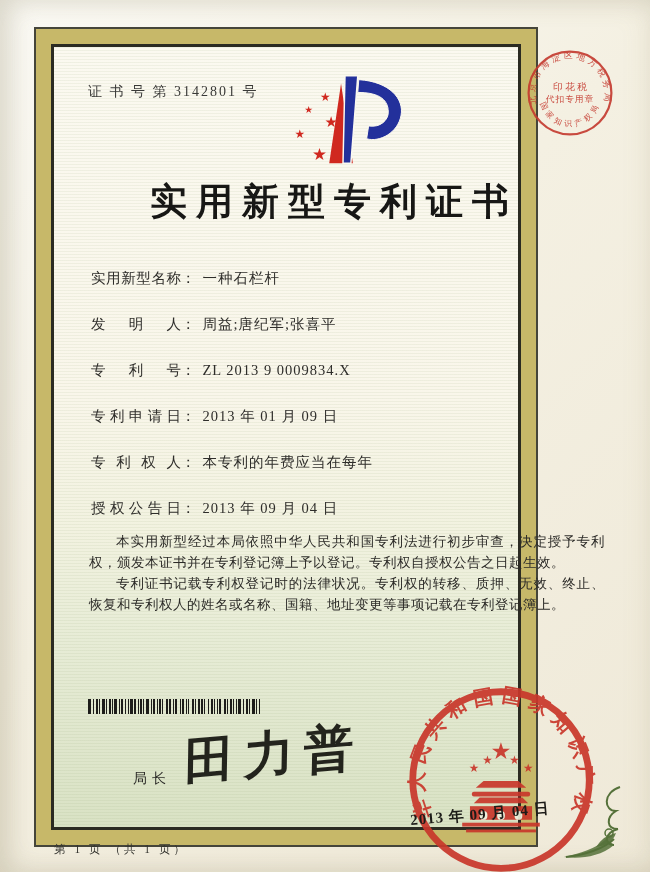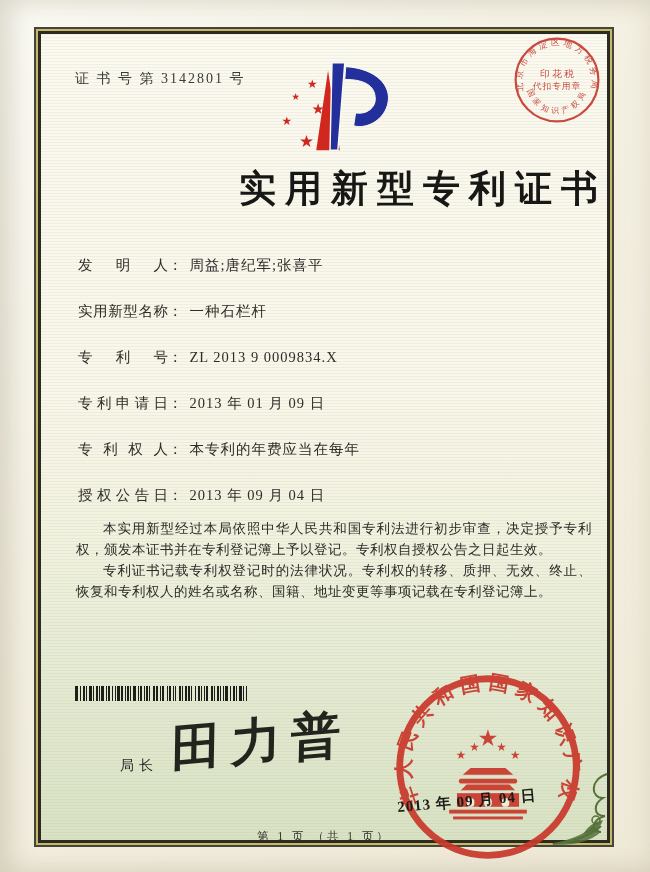--- a/index.html
+++ b/index.html
@@ -7,22 +7,22 @@
   body { font-family:"Liberation Serif","DejaVu Serif",serif; }
 
   .page {
     position:relative; width:650px; height:872px; margin:0 auto;
     background:linear-gradient(135deg,#fbfaf5 0%,#f4f0e2 45%,#efe9d8 100%);
     box-shadow:inset 12px 0 24px rgba(120,110,80,.18), inset 0 0 30px rgba(150,140,100,.12);
     overflow:hidden;
   }
 
   .frame {
-    position:absolute; left:34px; top:27px; width:580px; height:820px;
-    border:2px solid #45453a; background:#c7b869; padding:2px;
+    position:absolute; left:34px; top:27px; width:504px; height:820px;
+    border:2px solid #45453a; background:#c7b869; padding:15px;
   }
   .frame-inner {
     position:relative; width:100%; height:100%;
     border:3px solid #2b2b22;
     background:linear-gradient(180deg,#fbf9f0 0%,#f9f6ea 45%,#f2f2e0 62%,#e7ecd6 76%,#dfe6cc 90%,#d9e2c4 100%);
   }
   .frame-inner::after {
     content:""; position:absolute; inset:0; z-index:0; pointer-events:none;
     background:repeating-linear-gradient(180deg, rgba(140,160,110,.10) 0 1px, transparent 1px 3px);
   }
@@ -57,21 +57,21 @@
   }
 
   .seal { left:350px; top:636px; width:194px; height:194px; opacity:.92; }
   .seal-date {
     left:356px; top:758px; width:140px; font-size:15px; font-weight:bold; color:#1c1b18;
     letter-spacing:1px; transform:rotate(-5deg); white-space:nowrap;
   }
 
   .ornament { left:506px; top:736px; width:64px; height:78px; }
 
-  .footer { left:0; top:795px; width:100%; text-align:center; font-size:11.5px; letter-spacing:3px; color:#33332e; }
+  .footer { left:0; top:795px; width:100%; text-align:left; font-size:11.5px; letter-spacing:3px; color:#33332e; }
 
   svg text { font-family:"Liberation Serif","DejaVu Serif",serif; }
 </style>
 </head>
 <body>
 
 <div class="page">
   <div class="frame">
     <div class="frame-inner">
 
@@ -105,24 +105,24 @@
           <textPath href="#stampBot" startOffset="50%" text-anchor="middle">国家知识产权局</textPath>
         </text>
         <text x="50" y="47" font-size="10.5" fill="#c4392e" text-anchor="middle">印 花 税</text>
         <text x="50" y="60" font-size="9.5" fill="#c4392e" text-anchor="middle" letter-spacing="1">代扣专用章</text>
       </svg>
 
       <h1 class="title">实用新型专利证书</h1>
 
       <div class="fields">
         <div class="field">
-          <span class="flabel">发明人</span><span class="fcolon">：</span><span class="fvalue">周益;唐纪军;张喜平</span>
+          <span class="flabel">实用新型名称</span><span class="fcolon">：</span><span class="fvalue">一种石栏杆</span>
         </div>
         <div class="field">
-          <span class="flabel">实用新型名称</span><span class="fcolon">：</span><span class="fvalue">一种石栏杆</span>
+          <span class="flabel">发明人</span><span class="fcolon">：</span><span class="fvalue">周益;唐纪军;张喜平</span>
         </div>
         <div class="field">
           <span class="flabel">专利号</span><span class="fcolon">：</span><span class="fvalue">ZL 2013 9 0009834.X</span>
         </div>
         <div class="field">
           <span class="flabel">专利申请日</span><span class="fcolon">：</span><span class="fvalue">2013 年 01 月 09 日</span>
         </div>
         <div class="field">
           <span class="flabel">专利权人</span><span class="fcolon">：</span><span class="fvalue">本专利的年费应当在每年</span>
         </div>

